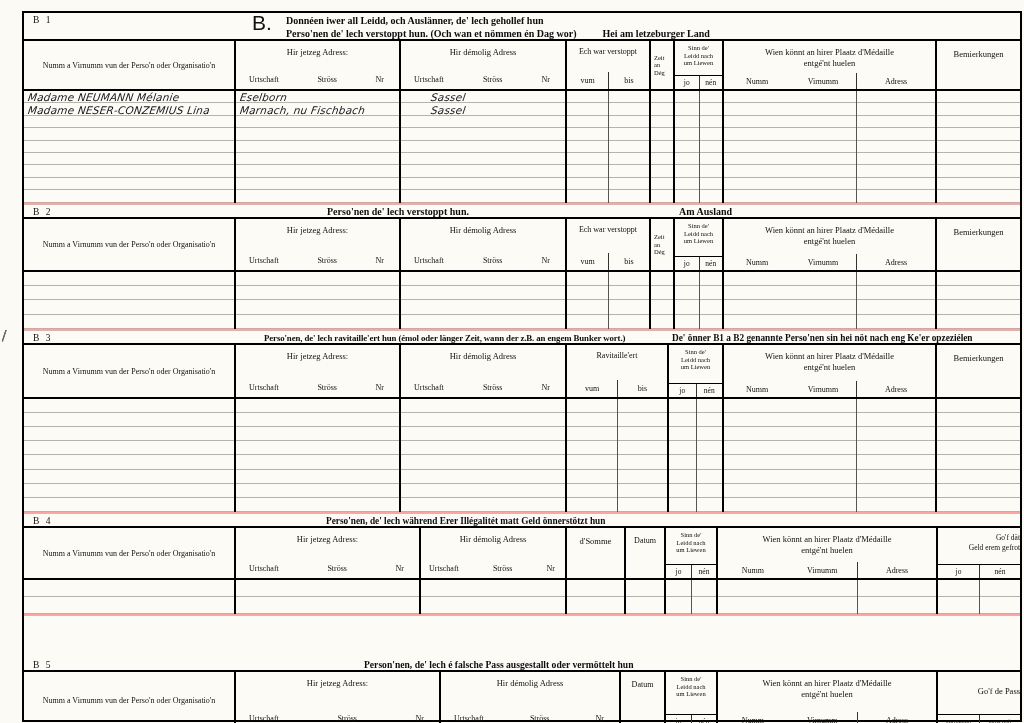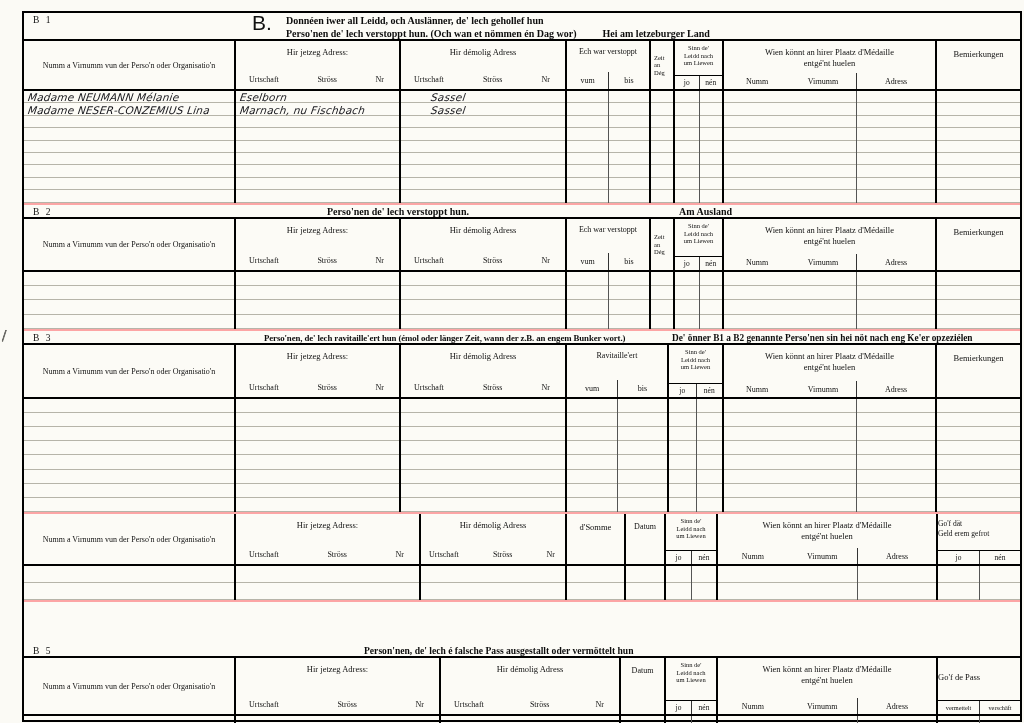--- a/index.html
+++ b/index.html
@@ -45,21 +45,21 @@
   .sinntop{flex:1;text-align:center;font-size:6.5px;line-height:7.6px;padding-top:3px;}
   .jonen{height:14px;border-top:1px solid #000;display:flex;font-size:7.5px;}
   .jonen span{width:50%;display:flex;align-items:center;justify-content:center;}
   .jonen span:last-child{border-left:1px solid #333;}
   .wtop{flex:1;text-align:center;font-size:8.5px;line-height:11px;padding-top:6px;}
   .wsubs{height:16px;display:flex;font-size:8px;}
   .wnv{display:flex;border-right:1px solid #333;}
   .wnv span{width:50%;display:flex;align-items:center;justify-content:center;}
   .wad{flex:1;display:flex;align-items:center;justify-content:center;}
   .toplab{padding-top:8px;text-align:center;font-size:8.5px;}
-  .gtop{flex:1;text-align:left;font-size:7.5px;line-height:10px;padding-top:5px;}
+  .gtop{flex:1;text-align:right;font-size:7.5px;line-height:10px;padding-top:5px;}
   .tiny .jonen{font-size:6.3px;}
 
   
   .brow{display:flex;position:relative;}
   .s1 .brow{height:112px;background-image:repeating-linear-gradient(to bottom,transparent 0,transparent 11.4px,#b6b4a9 11.4px,#b6b4a9 12.4px);}
   .s2 .brow{height:57px;background-image:repeating-linear-gradient(to bottom,transparent 0,transparent 13.25px,#b6b4a9 13.25px,#b6b4a9 14.25px);}
   .s3 .brow{height:113px;background-image:repeating-linear-gradient(to bottom,transparent 0,transparent 13.1px,#b6b4a9 13.1px,#b6b4a9 14.1px);}
   .s4 .brow{height:34px;background-image:repeating-linear-gradient(to bottom,transparent 0,transparent 16px,#b6b4a9 16px,#b6b4a9 17px);}
   .s5 .brow{height:32px;background-image:repeating-linear-gradient(to bottom,transparent 0,transparent 15px,#b6b4a9 15px,#b6b4a9 16px);}
   .bc{height:100%;border-right:2px solid #000;position:relative;}
@@ -318,20 +318,24 @@
         <div class="bc" style="width:51px"></div>
         <div class="bc n" style="width:28px"></div>
         <div class="bc" style="width:27px"></div>
         <div class="bc n" style="width:133px"></div>
         <div class="bc" style="width:80px"></div>
         <div class="bc last"></div>
       </div>
     </div>
 
     <div class="sec s4">
+      <div class="trow">
+        <span class="sid">B 4</span>
+        <span class="tseg tseg1">Perso'nen, de' lech während Erer Illégalitét matt Geld önnerstötzt hun</span>
+      </div>
       <div class="hrow">
         <div class="hc hcname" style="width:212px">Numm a Virnumm vun der Perso'n oder Organisatio'n</div>
         <div class="hc" style="width:185px">
           <div class="htop">Hir jetzeg Adress:</div>
           <div class="hsubs">
             <span>Urtschaft</span>
             <span>Ströss</span>
             <span>Nr</span>
           </div>
         </div>

